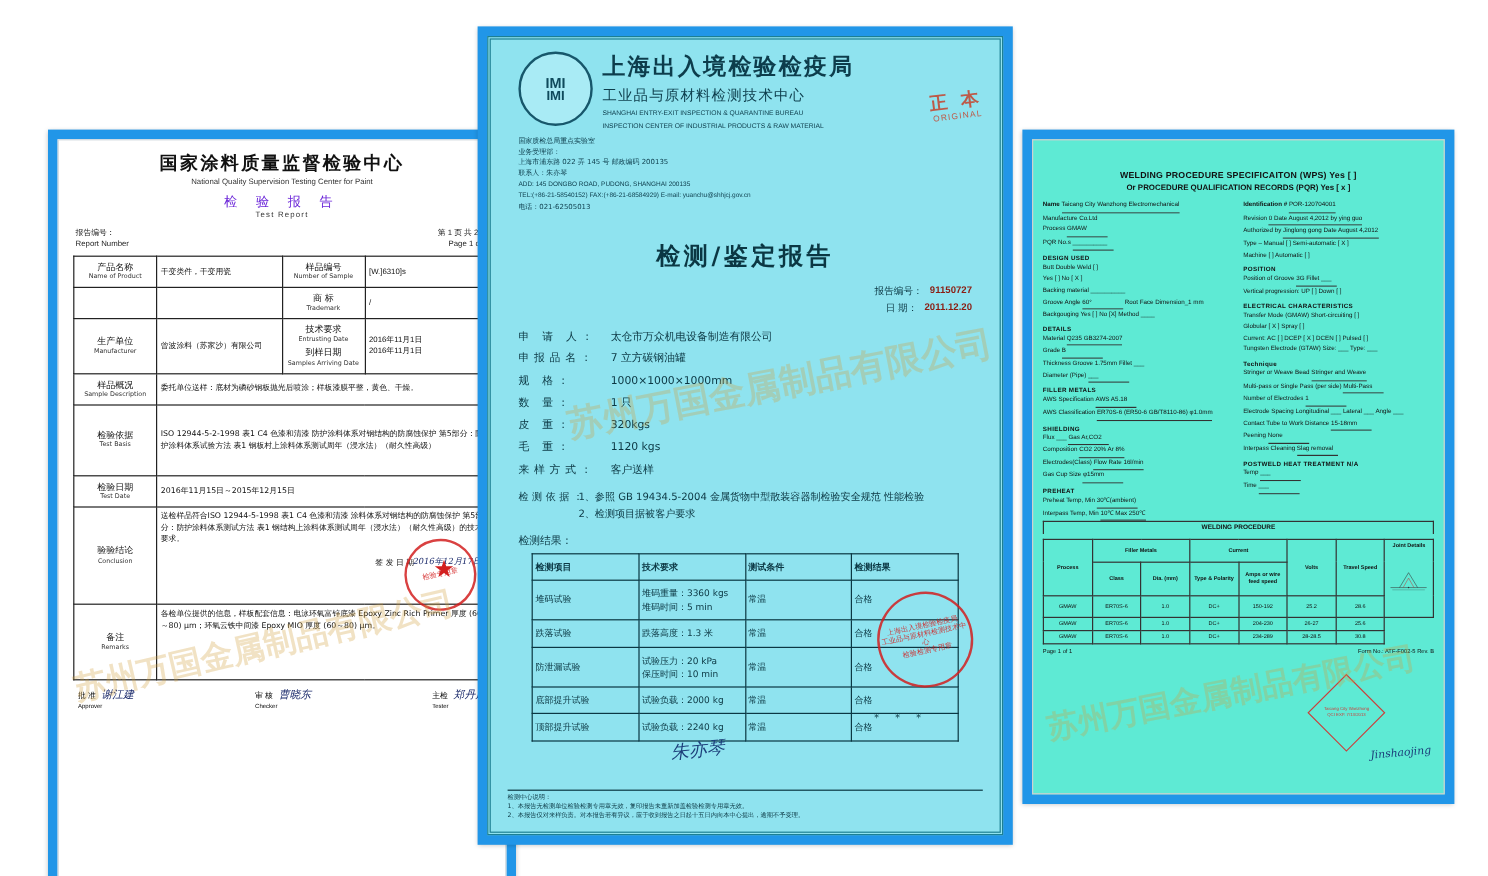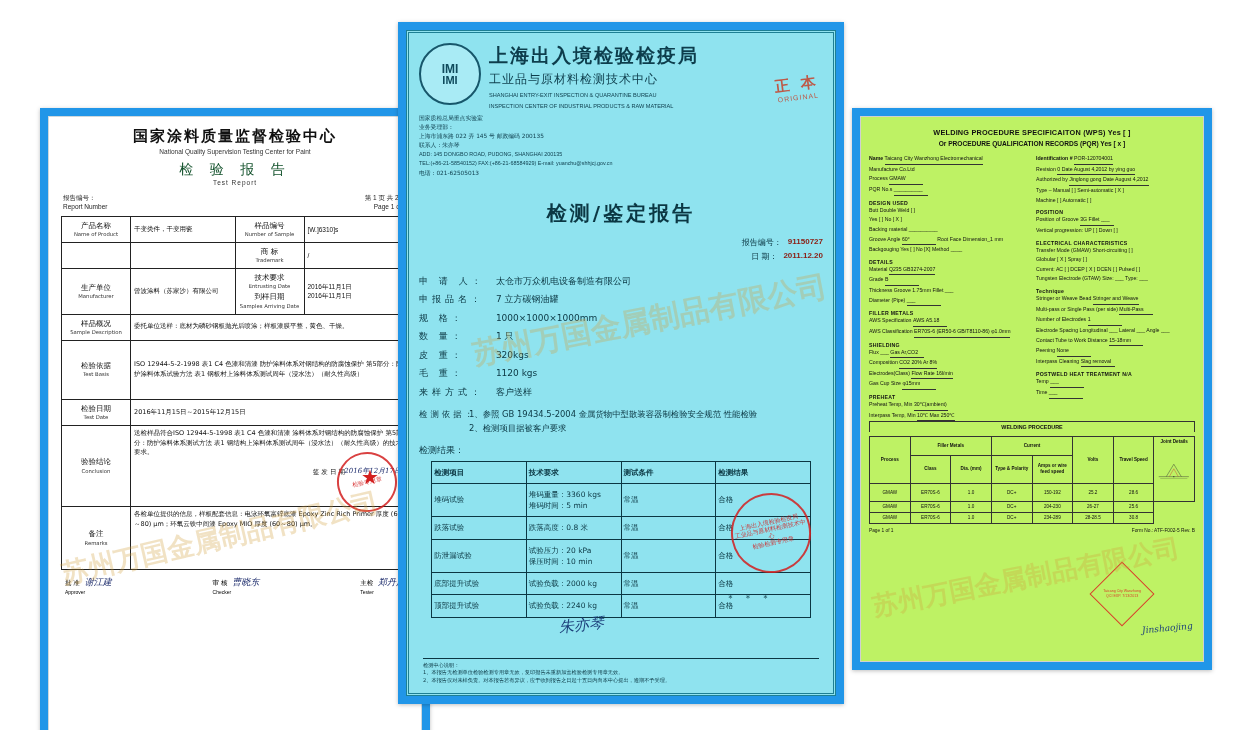--- a/index.html
+++ b/index.html
@@ -17,41 +17,41 @@
         box-shadow:0 1px 4px rgba(0,0,0,.25);}
   .cert .paper{width:100%;height:100%;box-sizing:border-box;position:relative;overflow:hidden;}
 
   
   #cert-left{left:40px;top:108px;width:390px;height:702px;}
   #cert-left .paper{background:#ffffff;border:1px solid #cfd8dc;padding:10px 12px;}
   .l-title{text-align:center;}
   .l-title .cn{font-size:15px;letter-spacing:2px;color:#111;font-weight:bold;font-family:"DejaVu Sans", sans-serif;}
   .l-title .en{font-size:6.5px;color:#333;margin-top:2px;}
   .l-sub{text-align:center;margin-top:6px;}
-  .l-sub .cn{font-size:14px;letter-spacing:6px;color:#14532d;font-family:"DejaVu Sans", sans-serif;}
+  .l-sub .cn{font-size:11px;letter-spacing:6px;color:#6d28d9;font-family:"DejaVu Sans", sans-serif;}
   .l-sub .en{font-size:6.5px;color:#333;letter-spacing:1px;}
   .l-meta{display:flex;justify-content:space-between;font-size:6.5px;color:#222;margin-top:7px;padding:0 2px;line-height:1.45;}
   .l-meta .r{text-align:right;}
   table.grid{width:100%;border-collapse:collapse;margin-top:4px;table-layout:fixed;}
   table.grid td{border:1px solid #222;font-size:6.5px;color:#111;padding:3px 3px;vertical-align:middle;line-height:1.5;}
   td.lab{width:62px;text-align:center;font-family:"DejaVu Sans", sans-serif;}
   td.lab .cn{font-size:7.5px;display:block;}
   td.lab .en{font-size:5.3px;display:block;color:#333;}
   .hand{font-family:"DejaVu Serif", serif;color:#1b2a6b;font-style:italic;}
   .cell-cn{font-family:"DejaVu Sans", sans-serif;}
   .stamp-red{position:absolute;border:2px solid #d32020;border-radius:50%;
      color:#d32020;display:flex;align-items:center;justify-content:center;
      text-align:center;font-size:6px;line-height:1.15;transform:rotate(-12deg);
      font-family:"DejaVu Sans", sans-serif;opacity:.85;}
   .star{position:absolute;color:#d32020;font-size:20px;}
   .l-sign{display:flex;justify-content:space-between;font-size:6.5px;margin-top:6px;padding:0 4px;}
 
   
   #cert-mid{left:398px;top:22px;width:446px;height:682px;}
-  #cert-mid .paper{background:#8fe3ef;border:3px double #1d7f93;padding:10px 10px;}
+  #cert-mid .paper{background:#8fe3ef;border:3px double #1d7f93;padding:10px 23px;}
   .m-head{display:flex;align-items:flex-start;gap:8px;}
   .m-logo{width:58px;height:58px;border:2px solid #17576b;border-radius:50%;
      display:flex;flex-direction:column;align-items:center;justify-content:center;
      color:#0f4a5c;font-weight:bold;font-size:12px;line-height:1;flex:none;background:#a9ebf5;}
   .m-head-txt{flex:1;}
   .m-head-txt .cn1{font-size:19px;font-weight:bold;color:#0d3d4c;letter-spacing:2px;font-family:"DejaVu Sans", sans-serif;}
   .m-head-txt .cn2{font-size:12px;color:#0d3d4c;letter-spacing:1px;margin-top:2px;font-family:"DejaVu Sans", sans-serif;}
   .m-head-txt .en1{font-size:5.6px;color:#0d3d4c;margin-top:3px;line-height:1.45;}
   .m-addr{font-size:5.4px;color:#0d3d4c;line-height:1.55;margin-top:4px;}
   .m-addr .cnrow{font-family:"DejaVu Sans", sans-serif;font-size:5.8px;}
@@ -74,21 +74,21 @@
   .m-foot{position:absolute;left:14px;right:14px;bottom:8px;font-size:5px;color:#0b3743;line-height:1.5;}
   .m-foot .line{border-top:1px solid #0b3743;margin-bottom:3px;}
   .m-foot .cn{font-family:"DejaVu Sans", sans-serif;font-size:5.2px;}
   .m-stampbox{position:absolute;right:22px;bottom:120px;}
   .m-sign{position:absolute;left:150px;bottom:58px;font-family:"DejaVu Serif", serif;
      font-style:italic;color:#1c3f7a;font-size:15px;transform:rotate(-6deg);}
   .m-dots{position:absolute;right:60px;bottom:88px;font-size:9px;color:#0b3743;letter-spacing:3px;}
 
   
   #cert-right{left:852px;top:108px;width:360px;height:562px;}
-  #cert-right .paper{background:#bef264;border:1px solid #d0d0d0;padding:10px 8px;font-size:5.2px;color:#111;}
+  #cert-right .paper{background:#5eead4;border:1px solid #d0d0d0;padding:23px 8px;font-size:5.2px;color:#111;}
   .r-head{text-align:center;line-height:1.6;}
   .r-head .t1{font-size:7.3px;font-weight:bold;letter-spacing:.2px;}
   .r-head .t2{font-size:7.3px;font-weight:bold;}
   .r-head .t3{font-size:6.6px;font-weight:bold;}
   .r-cols{display:flex;gap:8px;margin-top:5px;}
   .r-col{flex:1;}
   .r-line{line-height:1.85;border-bottom:0;white-space:nowrap;overflow:hidden;}
   .r-sec{font-weight:bold;margin-top:4px;letter-spacing:.3px;}
   .u{border-bottom:1px solid #333;display:inline-block;min-width:34px;}
   table.rgrid{width:100%;border-collapse:collapse;margin-top:4px;table-layout:fixed;}
@@ -335,21 +335,21 @@
         </tr>
         <tr>
           <td>堆码试验</td>
           <td style="white-space:pre-line">堆码重量：3360 kgs
 堆码时间：5 min</td>
           <td>常温</td>
           <td>合格</td>
         </tr>
         <tr>
           <td>跌落试验</td>
-          <td style="white-space:pre-line">跌落高度：0.8 米</td>
+          <td style="white-space:pre-line">跌落高度：1.3 米</td>
           <td>常温</td>
           <td>合格</td>
         </tr>
         <tr>
           <td>防泄漏试验</td>
           <td style="white-space:pre-line">试验压力：20 kPa
 保压时间：10 min</td>
           <td>常温</td>
           <td>合格</td>
         </tr>

